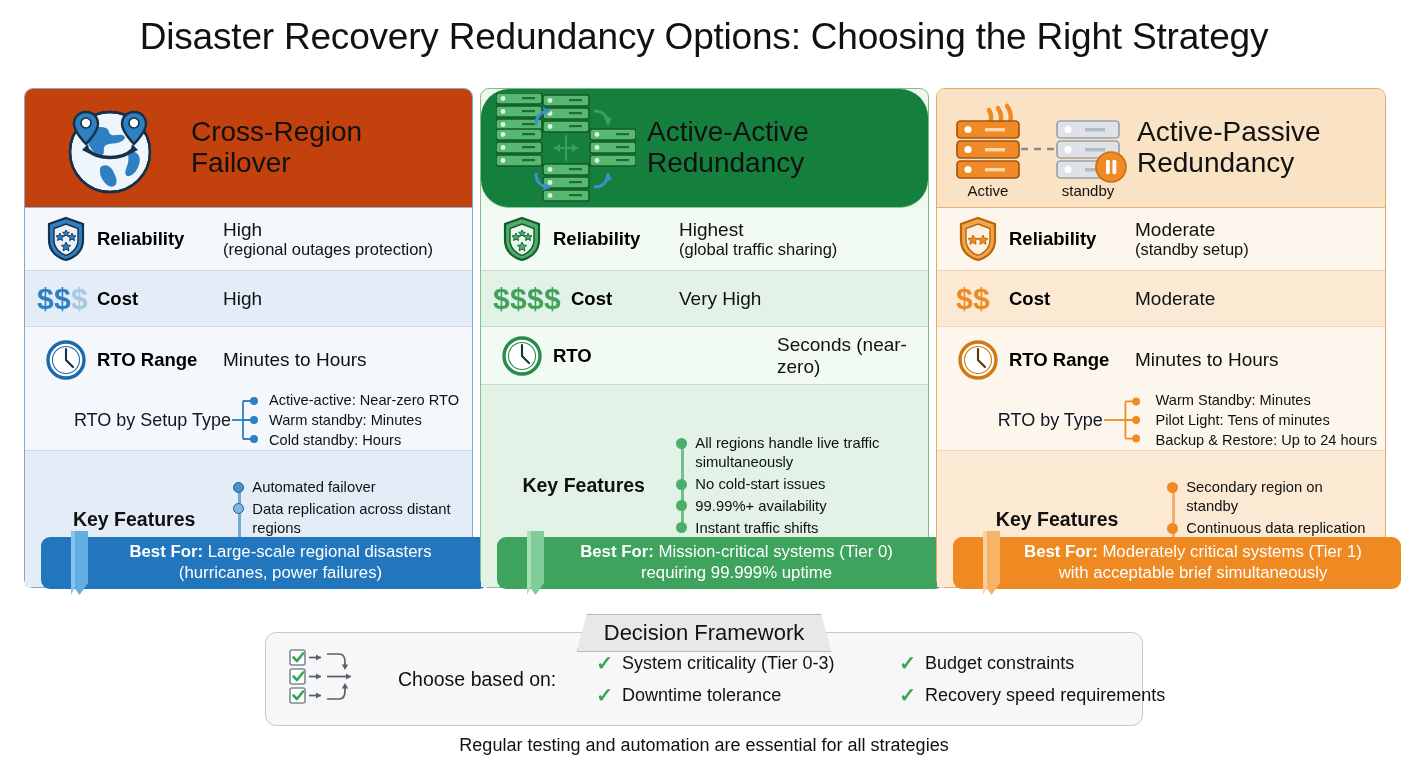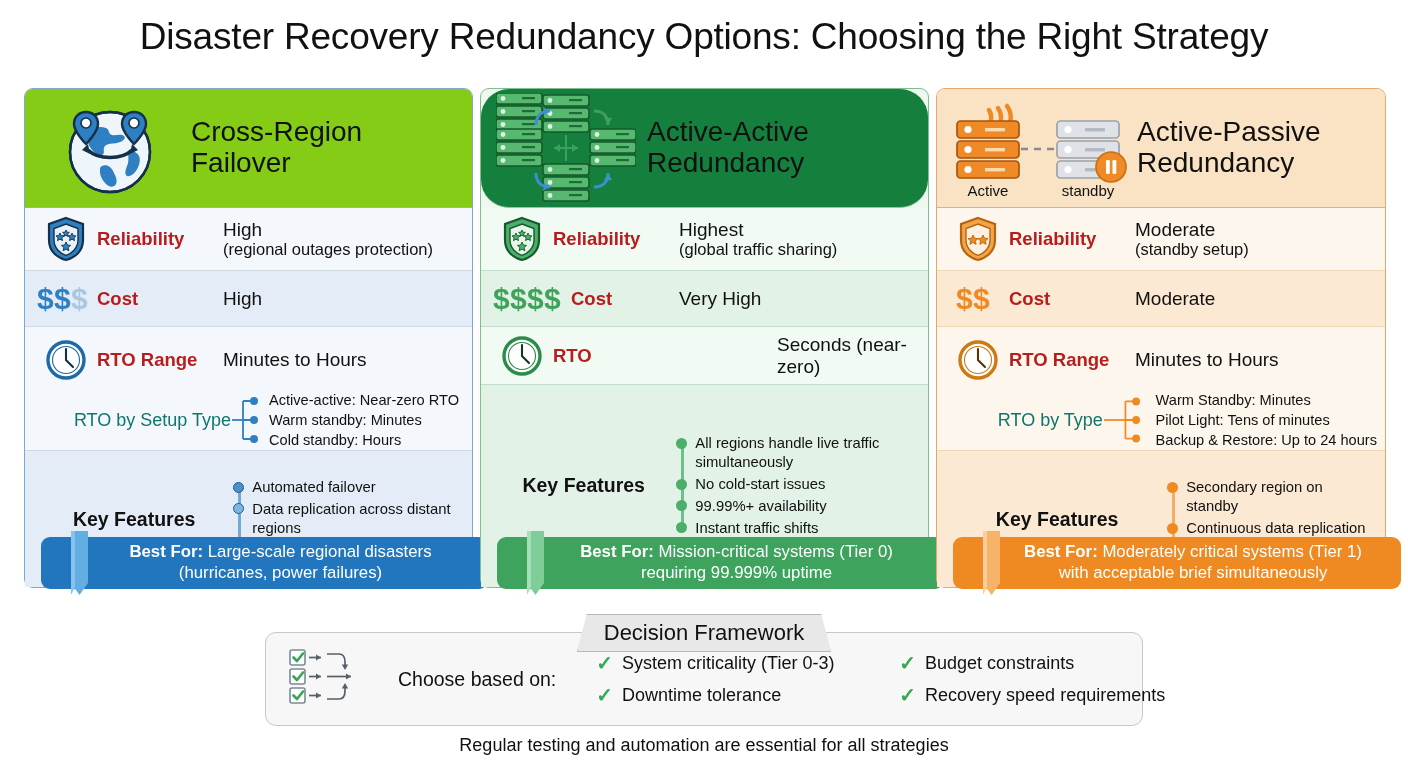--- a/index.html
+++ b/index.html
@@ -27,21 +27,21 @@
     overflow: visible;
   }
   .card.blue   { border: 1.6px solid #7fa8cc; background: #eef4fa; }
   .card.green  { border: 1.6px solid #7fbf8e; background: #eef8f0; }
   .card.orange { border: 1.6px solid #e8a864; background: #fdf2e3; }
 
   .hdr {
     height: 119px; display: flex; align-items: center; gap: 6px;
     border-radius: 8px 8px 0 0; padding: 0 8px 0 10px; position: relative;
   }
-  .blue   .hdr { background: #84cc16; border-bottom: 1.4px solid #8fb3d4; }
+  .blue   .hdr { background: #c2410c; border-bottom: 1.4px solid #8fb3d4; }
   .green  .hdr { background: #15803d; border-bottom: 1.4px solid #8fc9a3; border-radius: 28px; }
   .orange .hdr { background: #fae2c4; border-bottom: 1.4px solid #e6b273; }
 
   .hdr-icon { width: 150px; flex: 0 0 150px; height: 110px; position: relative;
               display:flex; align-items:center; justify-content:center; }
   .hdr-title { font-size: 28px; line-height: 1.09; color: #111; font-weight: 400; }
 
   .row {
     display: flex; align-items: center;
     border-bottom: 1.1px solid #cfd9e4;
@@ -51,38 +51,38 @@
   .green .row  { border-bottom-color: #c3ddcb; }
   .orange .row { border-bottom-color: #eed7b8; }
   .row.alt-blue   { background: #e4edf7; }
   .row.alt-green  { background: #e2f2e7; }
   .row.alt-orange { background: #fbe9d3; }
   .row.plain-blue   { background: #f4f8fc; }
   .row.plain-green  { background: #f2faf4; }
   .row.plain-orange { background: #fdf6ec; }
 
   .r-icon { width: 62px; flex: 0 0 62px; display: flex; align-items: center; justify-content: center; }
-  .r-label { font-size: 18.5px; font-weight: bold; color: #b91c1c; }
+  .r-label { font-size: 18.5px; font-weight: bold; color: #000000; }
   .r-val { font-size: 19px; color: #111; line-height: 1.14; }
   .r-val .sub { font-size: 16.5px; }
 
   .row-reliability { height: 63px; }
   .row-cost { height: 56px; }
   .row-rto { min-height: 100px; align-items: flex-start; padding-top: 12px; }
   .row-feat { min-height: 82px; }
 
   
   .lv { display: flex; align-items: center; width: 100%; }
   .lv .r-label { width: 126px; }
 
   
   .rto-top { display: flex; align-items: center; width: 100%; }
   .rto-top .r-label { width: 126px; }
   .rto-sub { display: flex; align-items: center; width: 100%; margin-top: 9px; padding-left: 0px; }
-  .rto-sub-label { font-size: 18px; color: #0f766e; text-align: right; }
+  .rto-sub-label { font-size: 18px; color: #0f172a; text-align: right; }
   .branch { position: relative; }
   .branch ul { list-style: none; }
   .branch li { font-size: 14.6px; color: #111; line-height: 1.38; white-space: nowrap; }
 
   
   .feat-wrap { display:flex; align-items:center; width:100%; }
   .feat-label { font-size: 19.5px; font-weight: bold; color:#111; }
   .feat-list { list-style: none; position: relative; }
   .feat-list li { font-size: 14.8px; color: #111; line-height: 1.3; position: relative;
                   padding-left: 19px; margin: 2.5px 0; }

